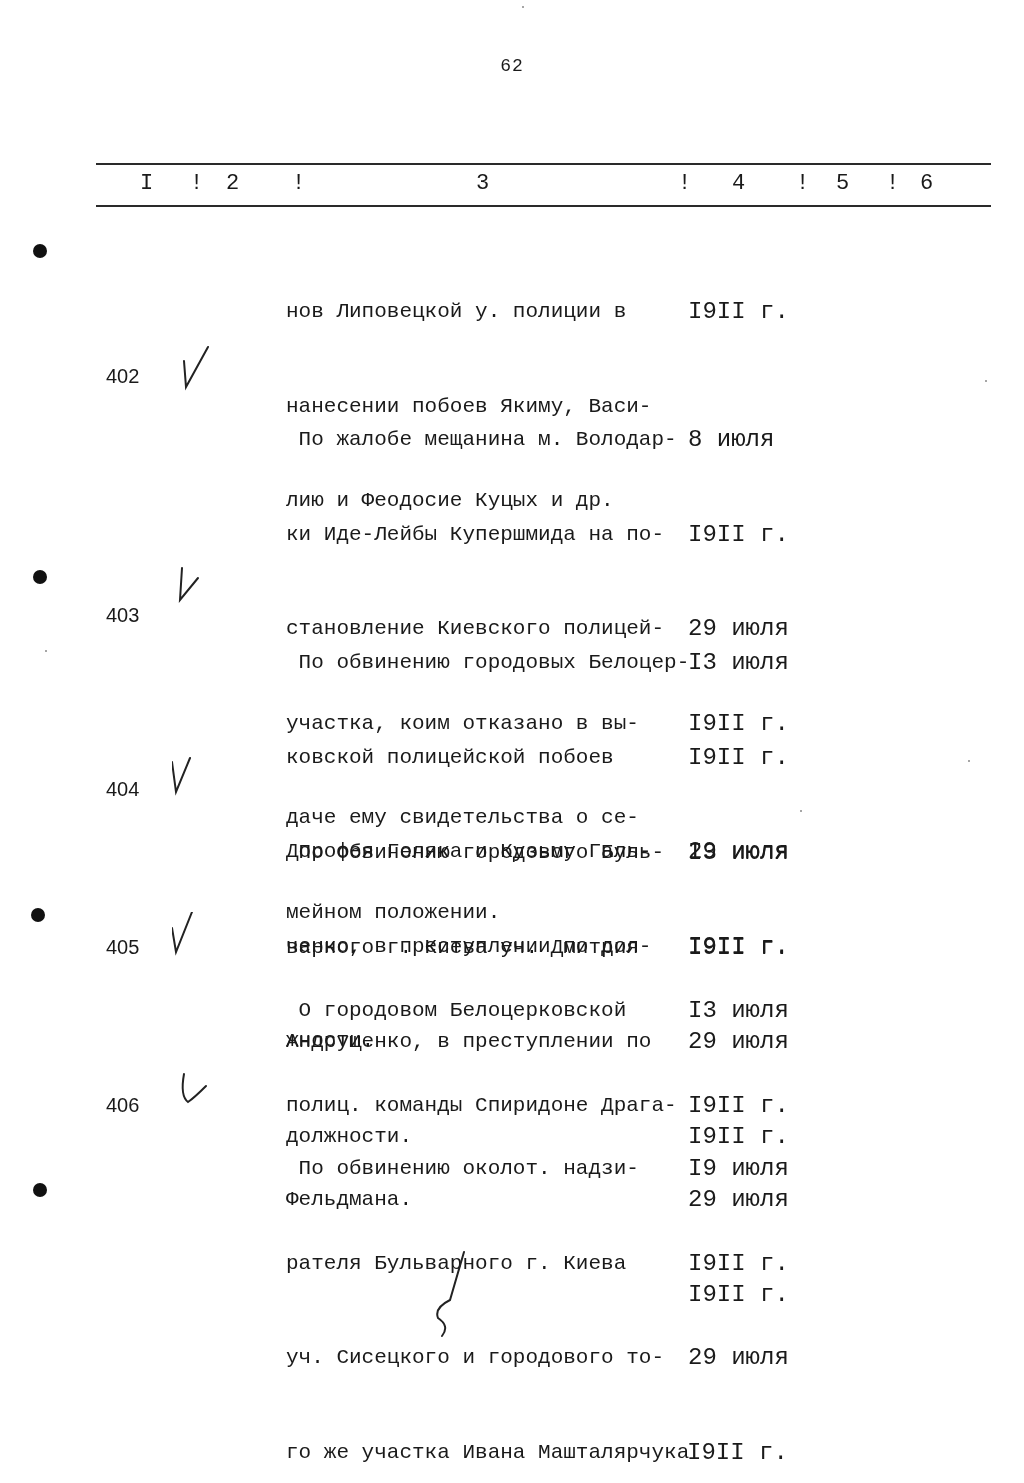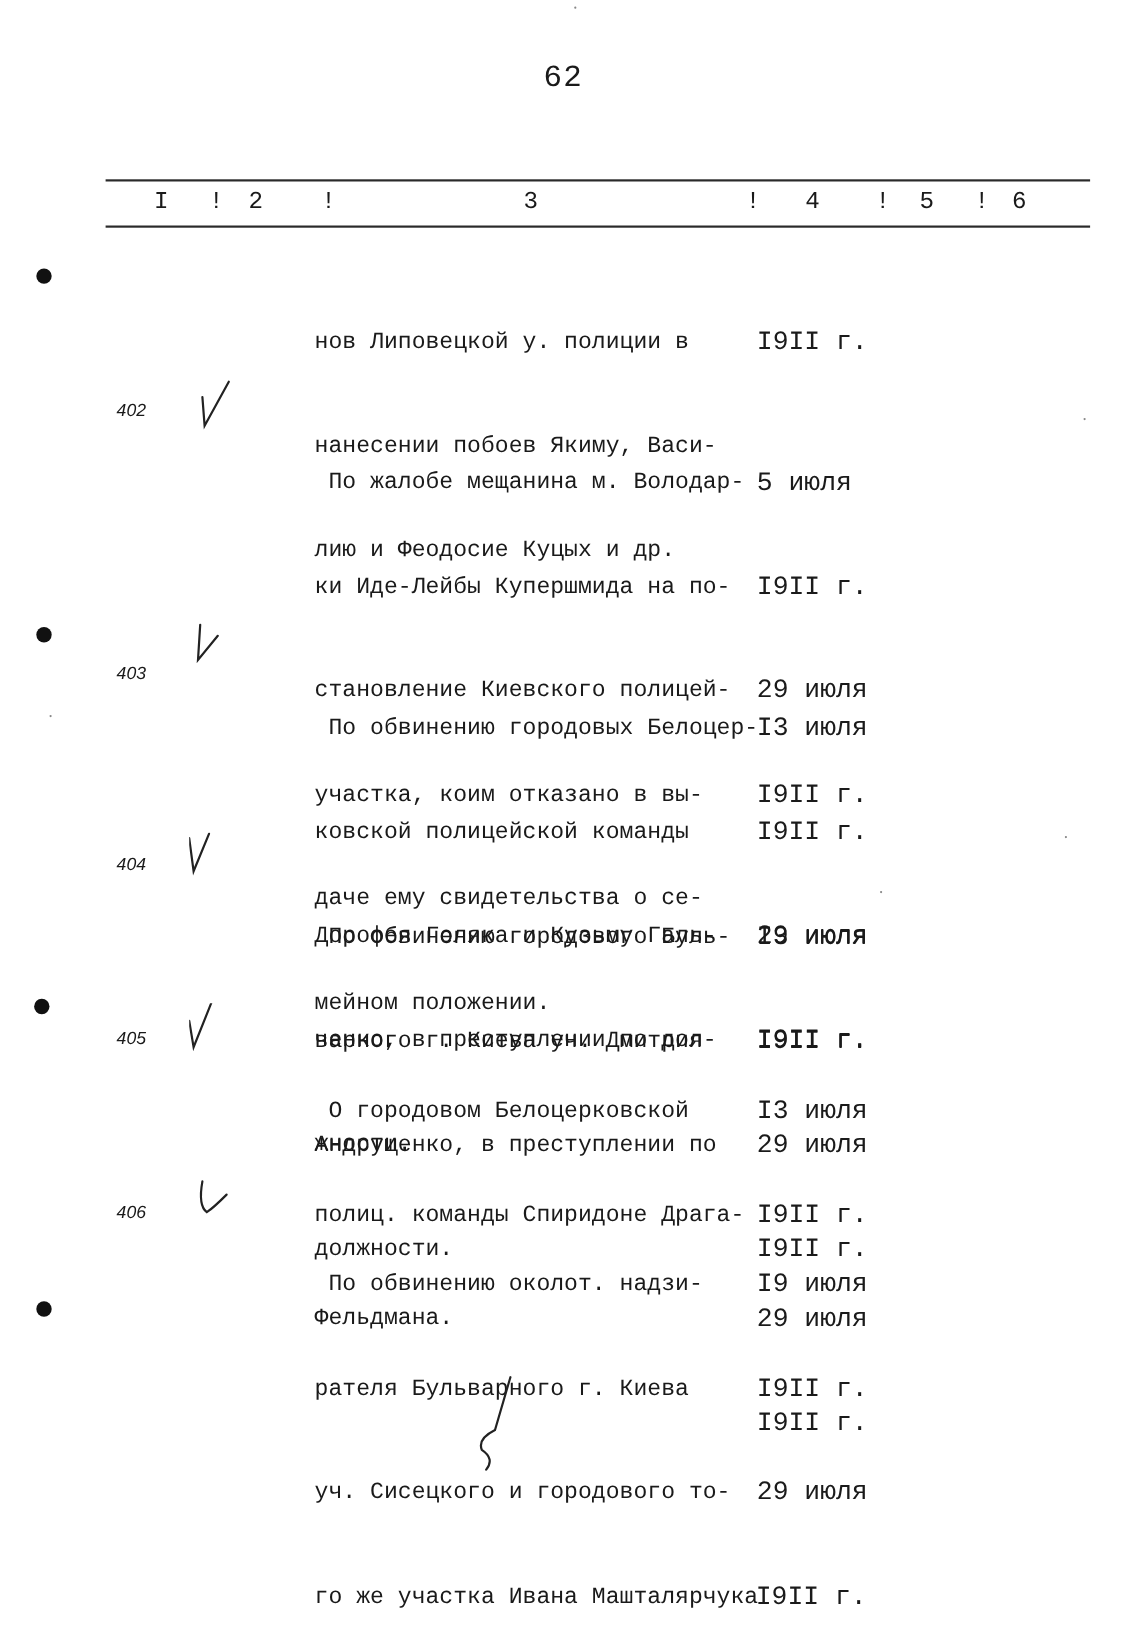--- a/index.html
+++ b/index.html
@@ -3,40 +3,39 @@
   <meta charset="utf-8">
   <style>
     html, body { margin: 0; padding: 0; background: #ffffff; }
     body {
       width: 1024px; height: 1483px; position: relative; overflow: hidden;
       font-family: "Liberation Mono", "DejaVu Sans Mono", monospace;
       color: #1a1a1a;
     }
     .page-number {
       position: absolute; top: 56px; left: 0; width: 1024px; text-align: center;
-      font-size: 28px; letter-spacing: 1px;
+      font-size: 18px; letter-spacing: 1px;
     }
     .rule {
       position: absolute; left: 96px; width: 895px; height: 2px; background: #2a2a2a;
     }
     .rule.top { top: 163px; }
     .rule.bottom { top: 205px; }
     .header-row {
       position: absolute; top: 171px; left: 96px; width: 895px; height: 30px;
       font-size: 22px;
     }
     .header-row span { position: absolute; top: 0; }
     .hole {
       position: absolute; width: 14px; height: 14px; border-radius: 50%; background: #111;
     }
     .entry { position: absolute; left: 0; width: 1024px; }
     .entry-num {
       position: absolute; left: 106px; font-family: "Liberation Sans", "DejaVu Sans", sans-serif;
-      font-size: 16px;
-      font-style: italic;
+      font-size: 20px;
     }
     .check {
       position: absolute; left: 172px; width: 40px; height: 50px;
     }
     .desc {
       position: absolute; left: 286px; width: 400px;
       font-size: 21px; line-height: 31.5px; white-space: pre;
     }
     .dates {
       position: absolute; left: 688px; width: 130px;
@@ -89,35 +88,35 @@
   </svg>
   <div class="desc">
     <div> По жалобе мещанина м. Володар-</div>
     <div>ки Иде-Лейбы Купершмида на по-</div>
     <div>становление Киевского полицей-</div>
     <div>участка, коим отказано в вы-</div>
     <div>даче ему свидетельства о се-</div>
     <div>мейном положении.</div>
   </div>
   <div class="dates">
-    <div>5 июля</div>
+    <div>8 июля</div>
     <div>I9II г.</div>
     <div>29 июля</div>
     <div>I9II г.</div>
   </div>
 </div>
 
 <div class="entry" style="top:584px">
   <div class="entry-num" style="top:20px">403</div>
   <svg class="check" style="top:-22px" viewBox="0 0 40 50">
     <path d="M10 6 L8 38 L26 16" stroke="#222" stroke-width="2" fill="none" stroke-linecap="round"></path>
   </svg>
   <div class="desc">
     <div> По обвинению городовых Белоцер-</div>
-    <div>ковской полицейской команды</div>
+    <div>ковской полицейской побоев</div>
     <div>Дорофея Голяка и Кузьму Галь-</div>
     <div>ченко, в преступлении по дол-</div>
     <div>жности.</div>
   </div>
   <div class="dates">
     <div>I3 июля</div>
     <div>I9II г.</div>
     <div>29 июля</div>
     <div>I9II г.</div>
   </div>

